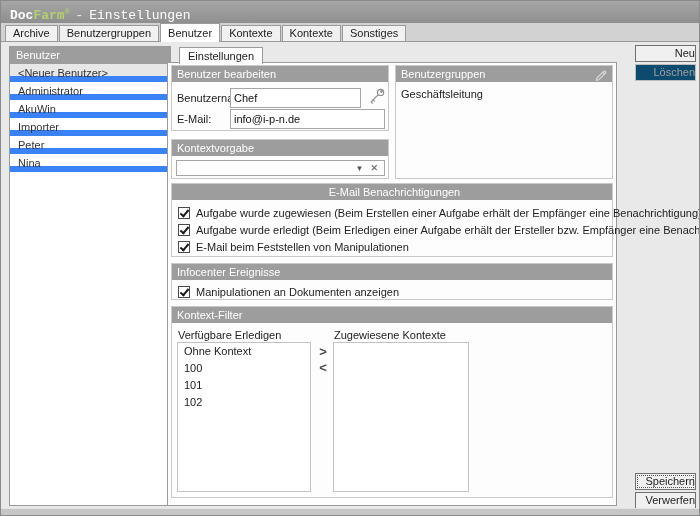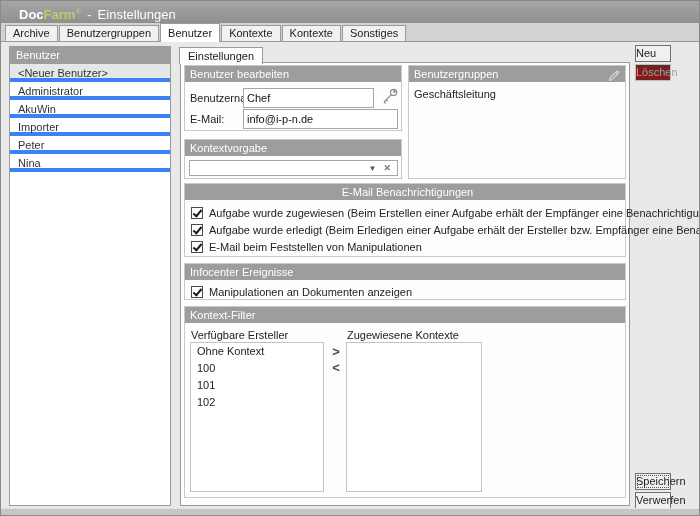--- a/index.html
+++ b/index.html
@@ -5,21 +5,21 @@
   * { box-sizing: border-box; margin: 0; padding: 0; }
   html,body { width:700px; height:516px; }
   body { font-family:"Liberation Sans", sans-serif; font-size:11px; color:#2b2b2b; background:#ffffff; }
 
   #window { position:relative; width:700px; height:516px; background:#e9e9e9;
             border:1px solid #8a8a8a; overflow:hidden; }
 
   
   .titlebar { position:absolute; left:0; top:0; width:100%; height:22px;
               background:linear-gradient(#a6a6a6,#8f8f8f); color:#ffffff;
-              line-height:22px; padding-left:18px; font-size:13px; }
+              line-height:22px; padding-left:9px; font-size:13px;font-family:Liberation Mono, monospace; }
   .brand-doc { font-weight:bold; color:#ffffff; }
   .brand-farm { font-weight:bold; color:#b4cf6e; }
   .brand-reg { color:#b4cf6e; font-size:8px; vertical-align:super; }
   .title-sep { color:#f2f2f2; padding:0 6px; }
   .title-page { color:#ffffff; }
 
   
   .tabstrip { position:absolute; left:0; top:22px; width:100%; height:19px;
               background:#d2d2d2; border-bottom:1px solid #9a9a9a;
               display:flex; align-items:flex-end; padding-left:4px; }
@@ -28,31 +28,31 @@
               margin-right:1px; color:#222; z-index:1; }
   .main-tab.active { background:#ffffff; height:19px; line-height:18px; z-index:3;
                      margin-bottom:-1px; }
 
   
   .left-panel { position:absolute; left:8px; top:45px; width:162px; height:460px;
                 background:#ffffff; border:1px solid #9a9a9a; }
   .panel-header { height:17px; line-height:17px; background:#9d9d9d; color:#ffffff;
                   padding-left:6px; }
   .user-row { height:18px; line-height:18px; padding-left:8px; color:#333;
-              border-bottom:4px solid #3b82f6; background:#ffffff; }
+              border-bottom:6px solid #3b82f6; background:#ffffff; }
   .user-row.selected { background:#e7e7e7; }
 
   
   .detail-tabs { position:absolute; left:178px; top:45px; height:17px; display:flex;
                  align-items:flex-end; z-index:4; }
   .detail-tab { height:15px; line-height:14px; padding:0 8px; background:#efefef;
                 border:1px solid #9a9a9a; border-bottom:none; margin-right:1px; color:#222; }
   .detail-tab.active { background:#fdfdfd; height:17px; line-height:16px; margin-bottom:-1px; }
 
-  .detail-page { position:absolute; left:179px; top:61px; width:450px; height:444px;
+  .detail-page { position:absolute; left:166px; top:61px; width:450px; height:444px;
                  background:#fdfdfd; border:1px solid #9a9a9a; }
 
   
   .section { position:absolute; background:#fdfdfd; border:1px solid #c9c9c9; }
   .section-header { height:16px; line-height:16px; background:#9d9d9d; color:#ffffff;
                     padding-left:5px; position:relative; }
   .pencil-icon { position:absolute; right:4px; top:1px; }
 
   .field-label { position:absolute; left:5px; color:#222; }
   .text-input { position:absolute; height:20px; border:1px solid #a6a6a6; background:#ffffff;
@@ -76,24 +76,24 @@
               transform:rotate(-50deg); }
   .cb-label { padding-left:6px; color:#222; white-space:nowrap; }
 
   .list-label { position:absolute; color:#222; }
   .listbox { position:absolute; border:1px solid #c3c3c3; background:#ffffff; overflow:hidden; }
   .list-item { height:17px; line-height:17px; padding-left:6px; color:#222; }
   .move-btn { position:absolute; left:144px; width:14px; height:15px; color:#4a4a4a;
               font-weight:bold; font-size:13px; line-height:15px; text-align:center; }
 
   
-  .cmd-btn { position:absolute; left:634px; width:36px; height:17px; text-align:left;
+  .cmd-btn { position:absolute; left:634px; width:61px; height:17px; text-align:right;
              line-height:15px; background:#f0f0f0; border:1px solid #707070; color:#1d1d1d;
              font-size:11px; }
-  .cmd-btn.disabled { border-color:#bdbdbd; color:#9f9f9f; background:#7f1d1d; }
+  .cmd-btn.disabled { border-color:#bdbdbd; color:#9f9f9f; background:#0c4a6e; }
   .cmd-btn.focused { outline:1px dotted #555; outline-offset:-3px; }
 
   .bottom-strip { position:absolute; left:0; bottom:0; width:100%; height:7px;
                   background:#c6c6c6; border-top:1px solid #e3e3e3; }
 </style>
 </head>
 <body>
 
 <div id="window">
 
@@ -184,21 +184,21 @@
     <div class="section" style="left:3px; top:200px; width:442px; height:37px;">
       <div class="section-header">Infocenter Ereignisse</div>
       <div class="cb-row" style="top:21px;">
         <span class="checkbox checked"></span>
         <span class="cb-label">Manipulationen an Dokumenten anzeigen</span>
       </div>
     </div>
 
     <div class="section" style="left:3px; top:243px; width:442px; height:192px;">
       <div class="section-header">Kontext-Filter</div>
-      <span class="list-label" style="left:6px; top:22px;">Verfügbare Ersteller</span>
+      <span class="list-label" style="left:6px; top:22px;">Verfügbare Erledigen</span>
       <span class="list-label" style="left:162px; top:22px;">Zugewiesene Kontexte</span>
       <div class="listbox" style="left:5px; top:35px; width:134px; height:150px;">
         <div class="list-item">Ohne Kontext</div>
         <div class="list-item">100</div>
         <div class="list-item">101</div>
         <div class="list-item">102</div>
       </div>
       <div class="move-btn" style="top:37px;">&gt;</div>
       <div class="move-btn" style="top:53px;">&lt;</div>
       <div class="listbox" style="left:161px; top:35px; width:136px; height:150px;"></div>

